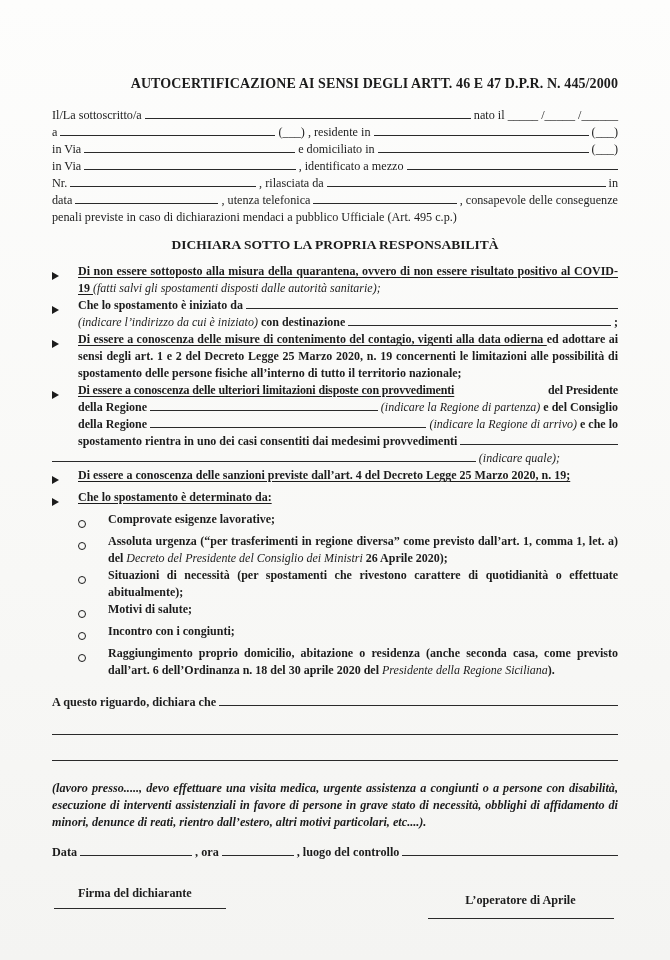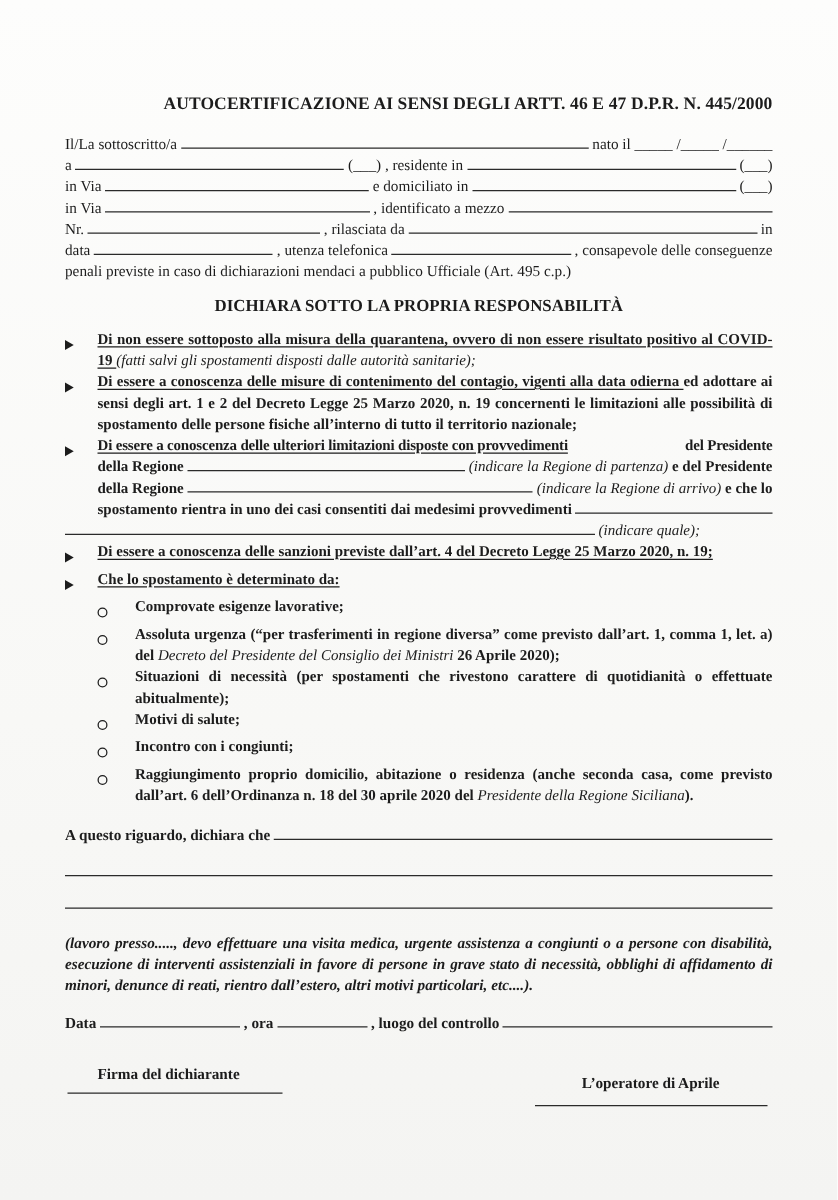--- a/index.html
+++ b/index.html
@@ -102,20 +102,35 @@
 
     <div class="bullet">
       <span class="bmark"><span class="tri"></span></span>
       <div class="btext">
         <div class="just">
           <span class="u">Di non essere sottoposto alla misura della quarantena, ovvero di non essere risultato positivo al COVID-19 </span><span class="hint">(fatti salvi gli spostamenti disposti dalle autorità sanitarie);</span>
         </div>
       </div>
     </div>
 
+    <div class="bullet">
+      <span class="bmark"><span class="tri"></span></span>
+      <div class="btext">
+        <div class="row">
+          <span>Che lo spostamento è iniziato da</span>
+          <span class="fill"></span>
+        </div>
+        <div class="row">
+          <span class="hint">(indicare l’indirizzo da cui è iniziato)</span>
+          <span>con destinazione</span>
+          <span class="fill"></span>
+          <span>;</span>
+        </div>
+      </div>
+    </div>
 
     <div class="bullet">
       <span class="bmark"><span class="tri"></span></span>
       <div class="btext">
         <div class="just">
           <span class="u">Di essere a conoscenza delle misure di contenimento del contagio, vigenti alla data odierna </span><span>ed adottare ai sensi degli art. 1 e 2  del Decreto Legge 25 Marzo 2020, n. 19 concernenti le limitazioni alle possibilità di spostamento delle persone fisiche all’interno di tutto il territorio nazionale;</span>
         </div>
       </div>
     </div>
 
@@ -124,21 +139,21 @@
       <div class="btext">
         <div class="row tight">
           <span class="u">Di essere a conoscenza delle ulteriori limitazioni disposte con provvedimenti</span>
           <span class="fill" style="border-bottom:none"></span>
           <span>del Presidente</span>
         </div>
         <div class="row">
           <span>della Regione</span>
           <span class="fill"></span>
           <span class="hint">(indicare la Regione di partenza)</span>
-          <span>e del Presidente</span>
+          <span>e del Consiglio</span>
         </div>
         <div class="row">
           <span>della Regione</span>
           <span class="fill"></span>
           <span class="hint">(indicare la Regione di arrivo)</span>
           <span>e che lo</span>
         </div>
         <div class="row">
           <span>spostamento rientra in uno dei casi consentiti dai medesimi provvedimenti</span>
           <span class="fill"></span>

